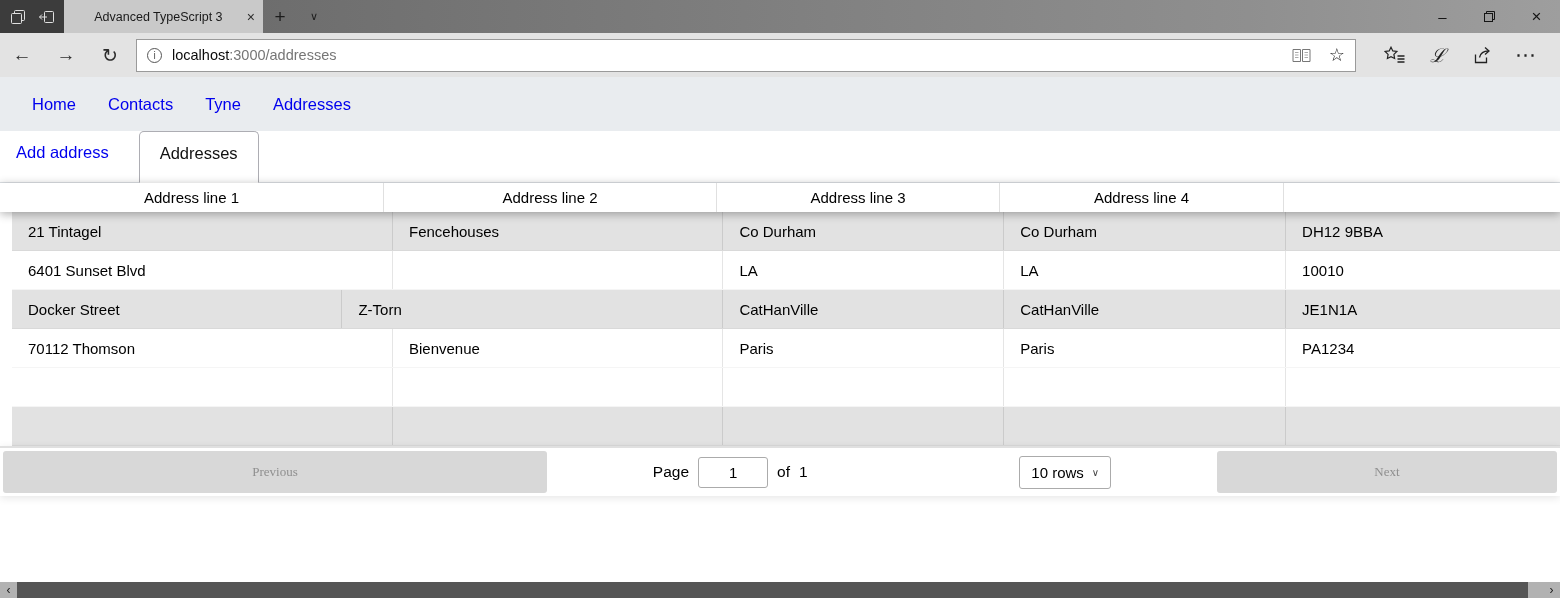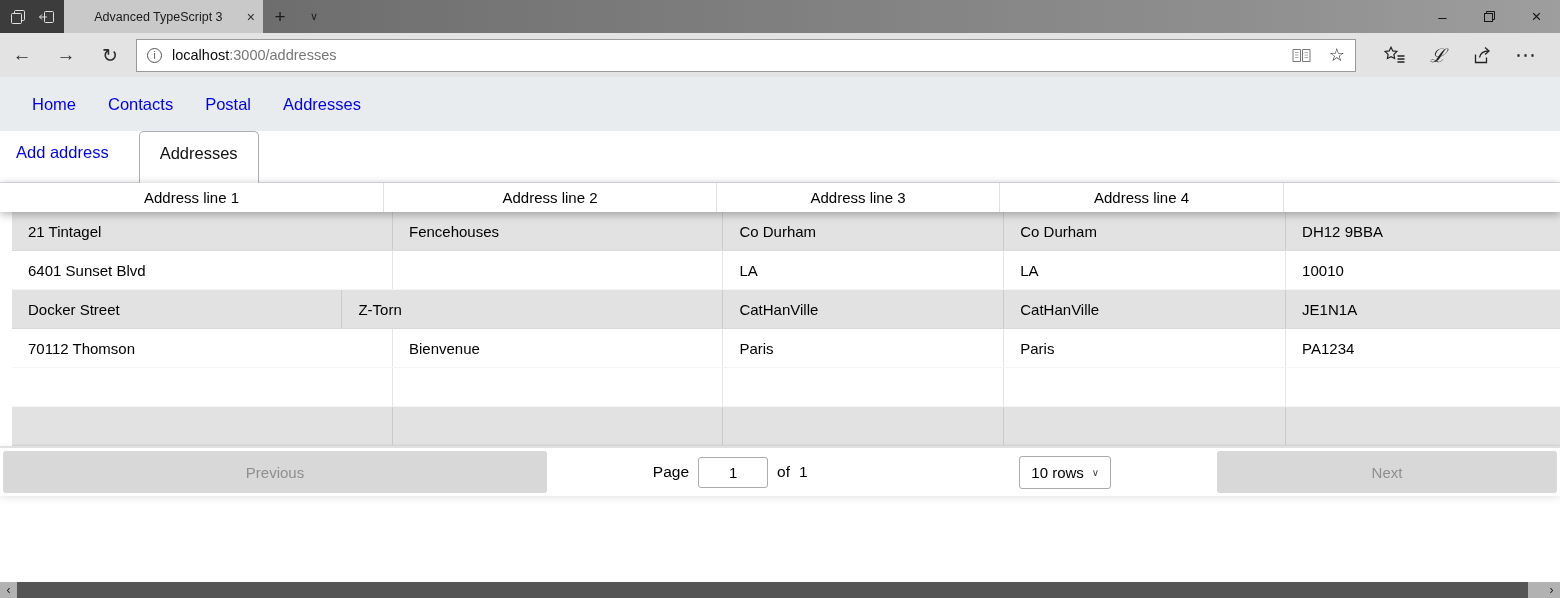--- a/index.html
+++ b/index.html
@@ -93,21 +93,21 @@
     height: 50px; border-top: 2px solid rgba(0,0,0,0.12);
     display: flex; align-items: stretch; padding: 3px;
     box-shadow: 0 2px 8px rgba(0,0,0,0.10);
     background: #fff; position: relative; z-index: 2;
   }
   .pg-prev { width: 544px; }
   .pg-center { width: 670px; display: flex; align-items: center; justify-content: space-around; }
   .pg-next { flex: 1; }
   .pg-btn {
     width: 100%; height: 100%; background: #d8d8d8; border: none; border-radius: 3px;
-    color: #8f8f8f; font-size: 15px; font-family: Liberation Sans, sans-serif; cursor: default;
+    color: #8f8f8f; font-size: 13px; font-family: Liberation Serif, serif; cursor: default;
   }
   .pg-page-group { display: flex; align-items: center; gap: 9px; font-size: 15.5px; color: #000; }
   .pg-input {
     width: 70px; height: 31px; text-align: center; border: 1px solid #ababab;
     border-radius: 3px; font-size: 15px; font-family: inherit; color: #000;
   }
   .pg-select {
     border: 1px solid #ababab; border-radius: 3px; background: #fff;
     padding: 7px 11px; font-size: 15px; display: flex; align-items: center; gap: 8px; cursor: pointer;
   }
@@ -186,21 +186,21 @@
         <path d="M7.5 11.5c1-4.5 4.5-6.5 9-6.5" fill="none" stroke="#222" stroke-width="1.3"></path>
         <path d="M13 1.5l4 3.5-4 3.5" fill="none" stroke="#222" stroke-width="1.3"></path>
       </svg>
   </div>
   <div class="tb-icon dots-glyph">⋯</div>
 </div>
 
 <div class="navbar">
   <a class="nav-link">Home</a>
   <a class="nav-link">Contacts</a>
-  <a class="nav-link">Postal</a>
+  <a class="nav-link">Tyne</a>
   <a class="nav-link">Addresses</a>
 </div>
 
 <div class="tabs-row">
   <a class="tab-link">Add address</a>
   <div class="tab-active">Addresses</div>
 </div>
 
 <div>
   <div class="rt-header">

